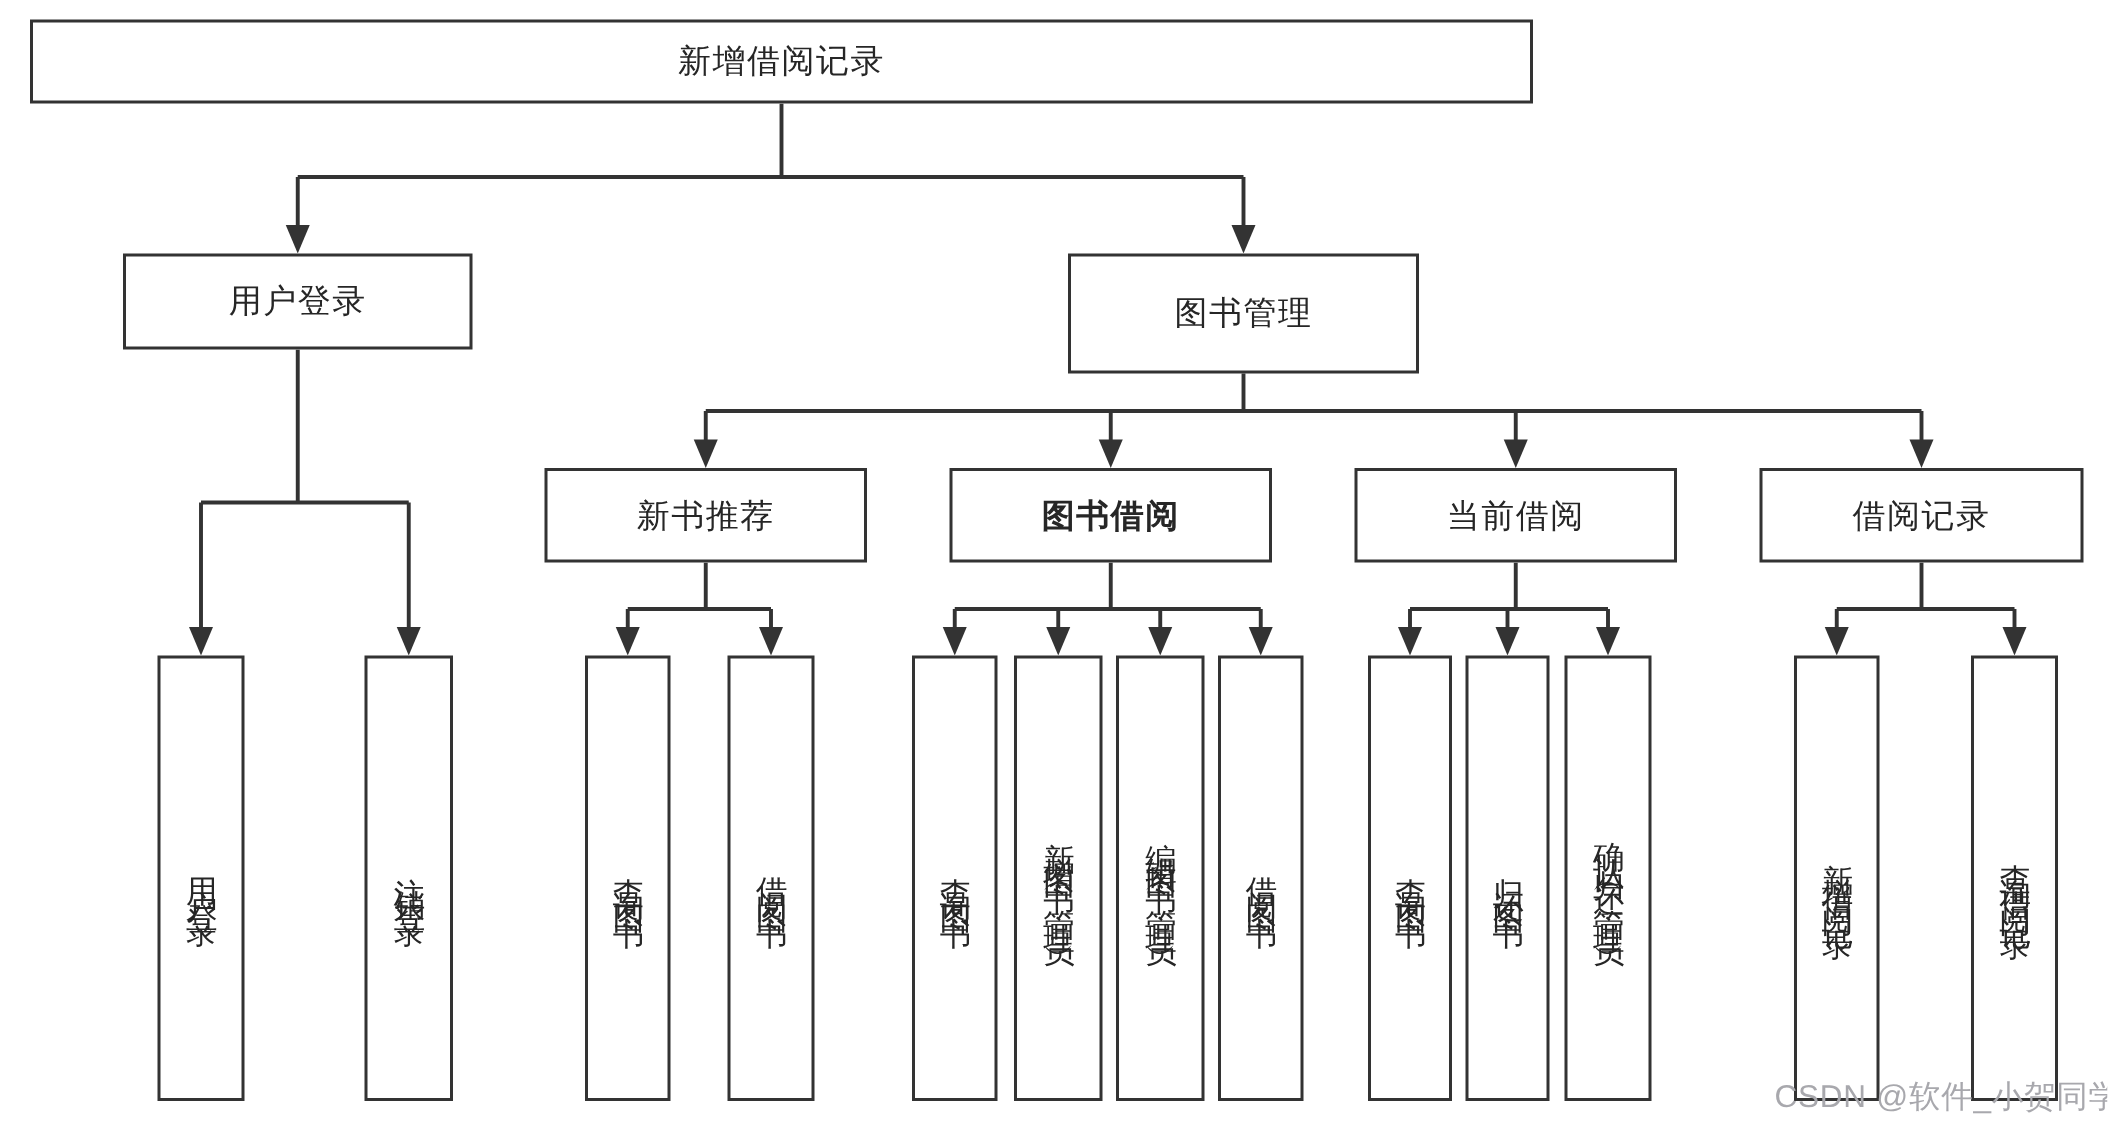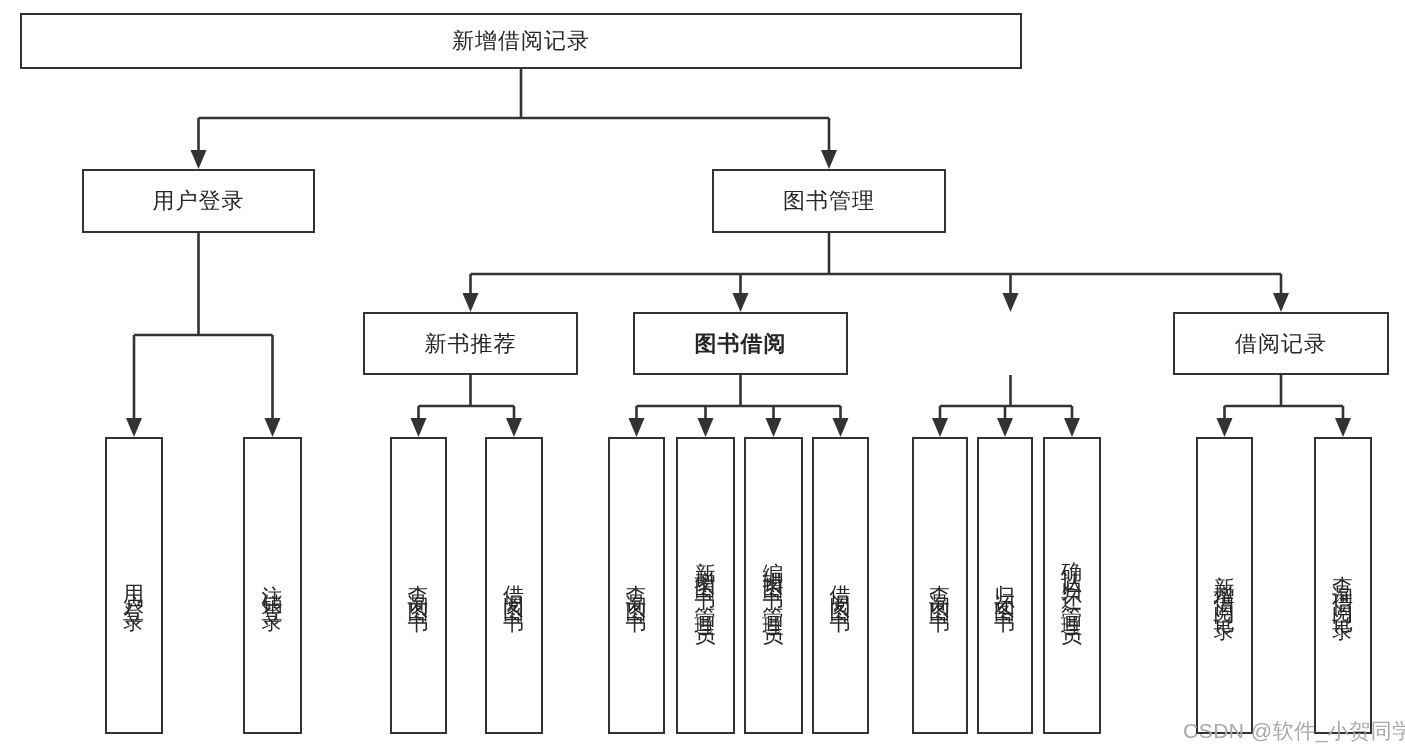--- a/index.html
+++ b/index.html
@@ -24,21 +24,21 @@
     display: flex;
     align-items: center;
     justify-content: center;
     color: var(--text, #262626);
     font-size: 22px;
     letter-spacing: 1px;
     white-space: nowrap;
   }
   .root-box    { left: 20px;  top: 13px;  width: 1002px; height: 56px; }
   .lvl2-a      { left: 82px;  top: 169px; width: 233px;  height: 64px; }
-  .lvl2-b      { left: 712px; top: 169px; width: 234px;  height: 64px; }
+  .lvl2-b      { left: 712px; top: 169px; width: 234px;  height: 80px; }
   .lvl3        { top: 312px; height: 63px; }
   .lvl3-a      { left: 363px;  width: 215px; align-items: center; }
   .lvl3-b      { left: 633px;  width: 215px; font-weight: bold; }
   .lvl3-c      { left: 903px;  width: 215px; }
   .lvl3-d      { left: 1173px; width: 216px; }
   .leaf {
     top: 437px;
     height: 297px;
     font-size: 21px;
     letter-spacing: 0;
@@ -121,20 +121,23 @@
   <div class="box lvl2-b">
     <span>图书管理</span>
   </div>
 
   <div class="box lvl3 lvl3-a">
     <span>新书推荐</span>
   </div>
   <div class="box lvl3 lvl3-b">
     <span>图书借阅</span>
   </div>
+  <div class="box lvl3 lvl3-c">
+    <span>当前借阅</span>
+  </div>
   <div class="box lvl3 lvl3-d">
     <span>借阅记录</span>
   </div>
 
   <div class="box leaf lf1">
     <span class="vtext">用户登录</span>
   </div>
   <div class="box leaf lf2">
     <span class="vtext">注销登录</span>
   </div>

